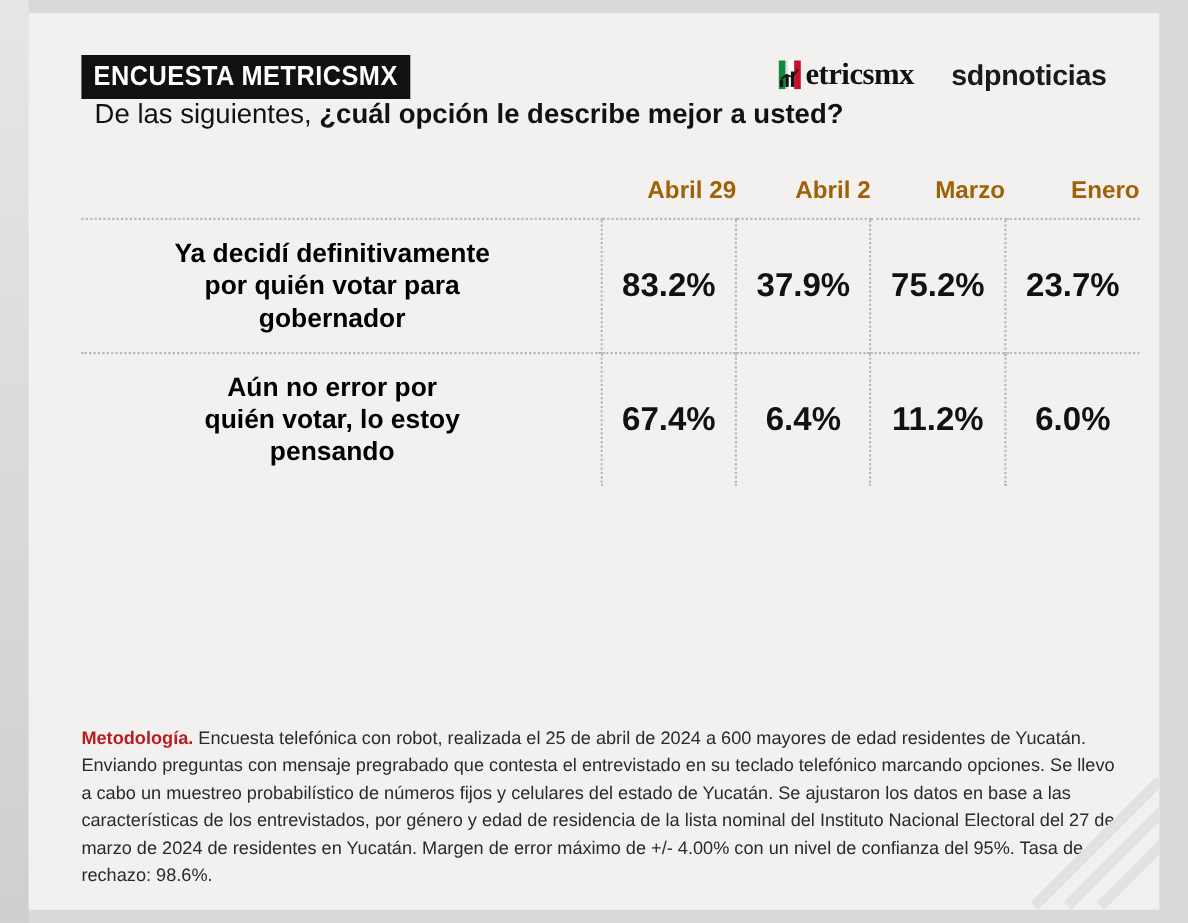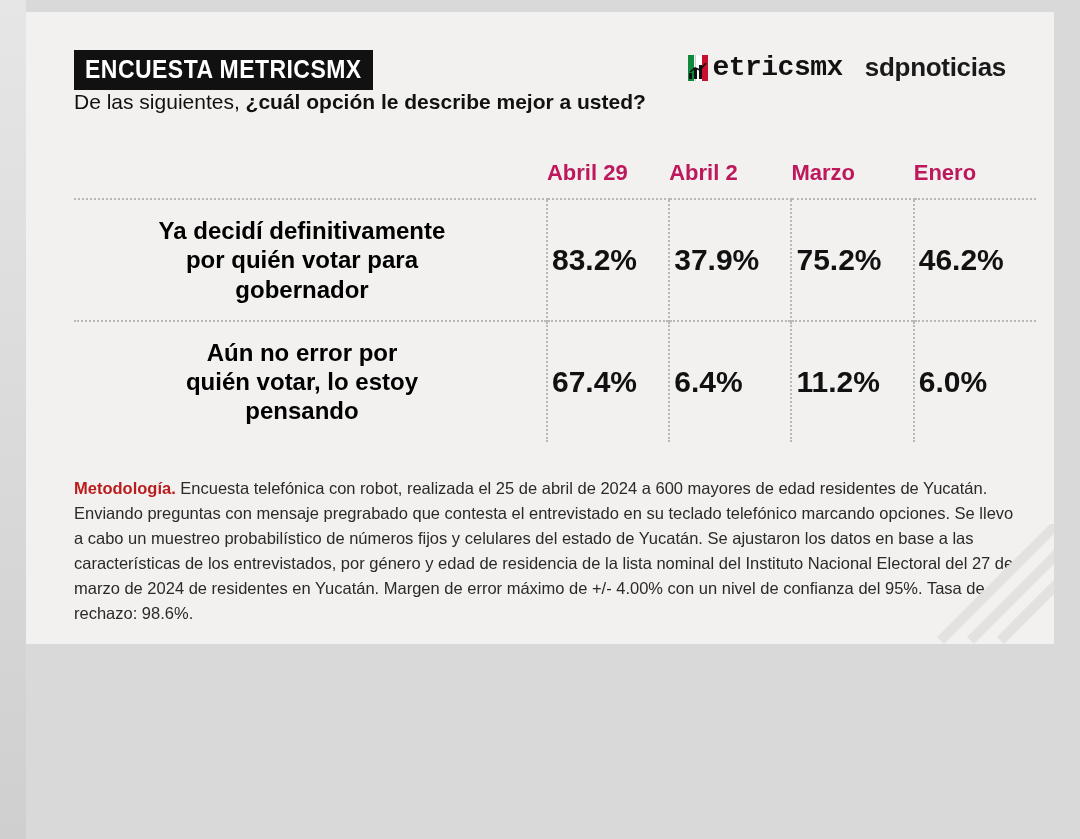--- a/index.html
+++ b/index.html
@@ -18,21 +18,21 @@
     position: absolute;
     left: 0; top: 0;
     width: 26px; height: 839px;
     background: linear-gradient(180deg, #e6e6e6 0%, #cfcfcf 100%);
   }
   .card {
     position: absolute;
     left: 26px;
     top: 12px;
     width: 1028px;
-    height: 632px;
+    height: 815px;
     background: #f2f1ef;
     box-shadow: 0 0 0 0 transparent;
   }
   .diag {
     position: absolute;
     right: 0;
     bottom: 0;
     width: 120px;
     height: 120px;
     overflow: hidden;
@@ -107,75 +107,77 @@
     left: 1px;
     bottom: 2px;
     width: 18px;
     height: 16px;
   }
   .metrics-text {
     font-size: 28px;
     font-weight: bold;
     color: #111;
     letter-spacing: -0.5px;
-    font-family: Liberation Mono, monospace;
+    font-family: Liberation Serif, serif;
   }
   .sdp-text {
     font-size: 26px;
     font-weight: bold;
     color: #1a1a1a;
     letter-spacing: -0.3px;
+    margin-left: 12px;
   }
 
   
   .question {
-    margin: 0 0 0 26px;
-    font-size: 21px;
+    margin: 0 0 0 38px;
+    font-size: 25px;
     color: #111;
     font-weight: normal;
   }
   .question b { font-weight: bold; }
 
   
   table.poll {
     position: absolute;
     left: 26px;
     right: 10px;
     top: 148px;
     width: 962px;
     border-collapse: collapse;
     table-layout: fixed;
   }
   table.poll col.lbl { width: 472px; }
   table.poll col.val { width: 122px; }
   table.poll th.colhead {
     font-size: 22px;
     font-weight: bold;
-    color: #be185d;
-    text-align: left;
+    color: #a16207;
+    text-align: right;
     padding: 0 0 12px 0;
     vertical-align: bottom;
   }
   table.poll th.blank { }
   table.poll td {
     vertical-align: middle;
     border-top: 2px dotted #b8b8b6;
   }
   table.poll td.label {
     font-size: 24px;
     font-weight: bold;
     color: #000000;
     line-height: 1.22;
     padding: 16px 16px 16px 0;
     text-align: center;
   }
   table.poll td.val {
     font-size: 30px;
     font-weight: bold;
     color: #111;
+    text-align: center;
     border-left: 2px dotted #b8b8b6;
     padding: 16px 4px;
     white-space: nowrap;
   }
   table.poll tr.lastrow td { border-bottom: 2px dotted #b8b8b6; }
 
   
   .method {
     position: absolute;
     left: 26px;
@@ -240,21 +242,21 @@
       <tbody>
         <tr>
           <td class="label">
             <div>Ya decidí definitivamente</div>
             <div>por quién votar para</div>
             <div>gobernador</div>
           </td>
           <td class="val">83.2%</td>
           <td class="val">37.9%</td>
           <td class="val">75.2%</td>
-          <td class="val">46.2%</td>
+          <td class="val">23.7%</td>
         </tr>
         <tr>
           <td class="label">
             <div>Aún no error por</div>
             <div>quién votar, lo estoy</div>
             <div>pensando</div>
           </td>
           <td class="val">67.4%</td>
           <td class="val">6.4%</td>
           <td class="val">11.2%</td>

